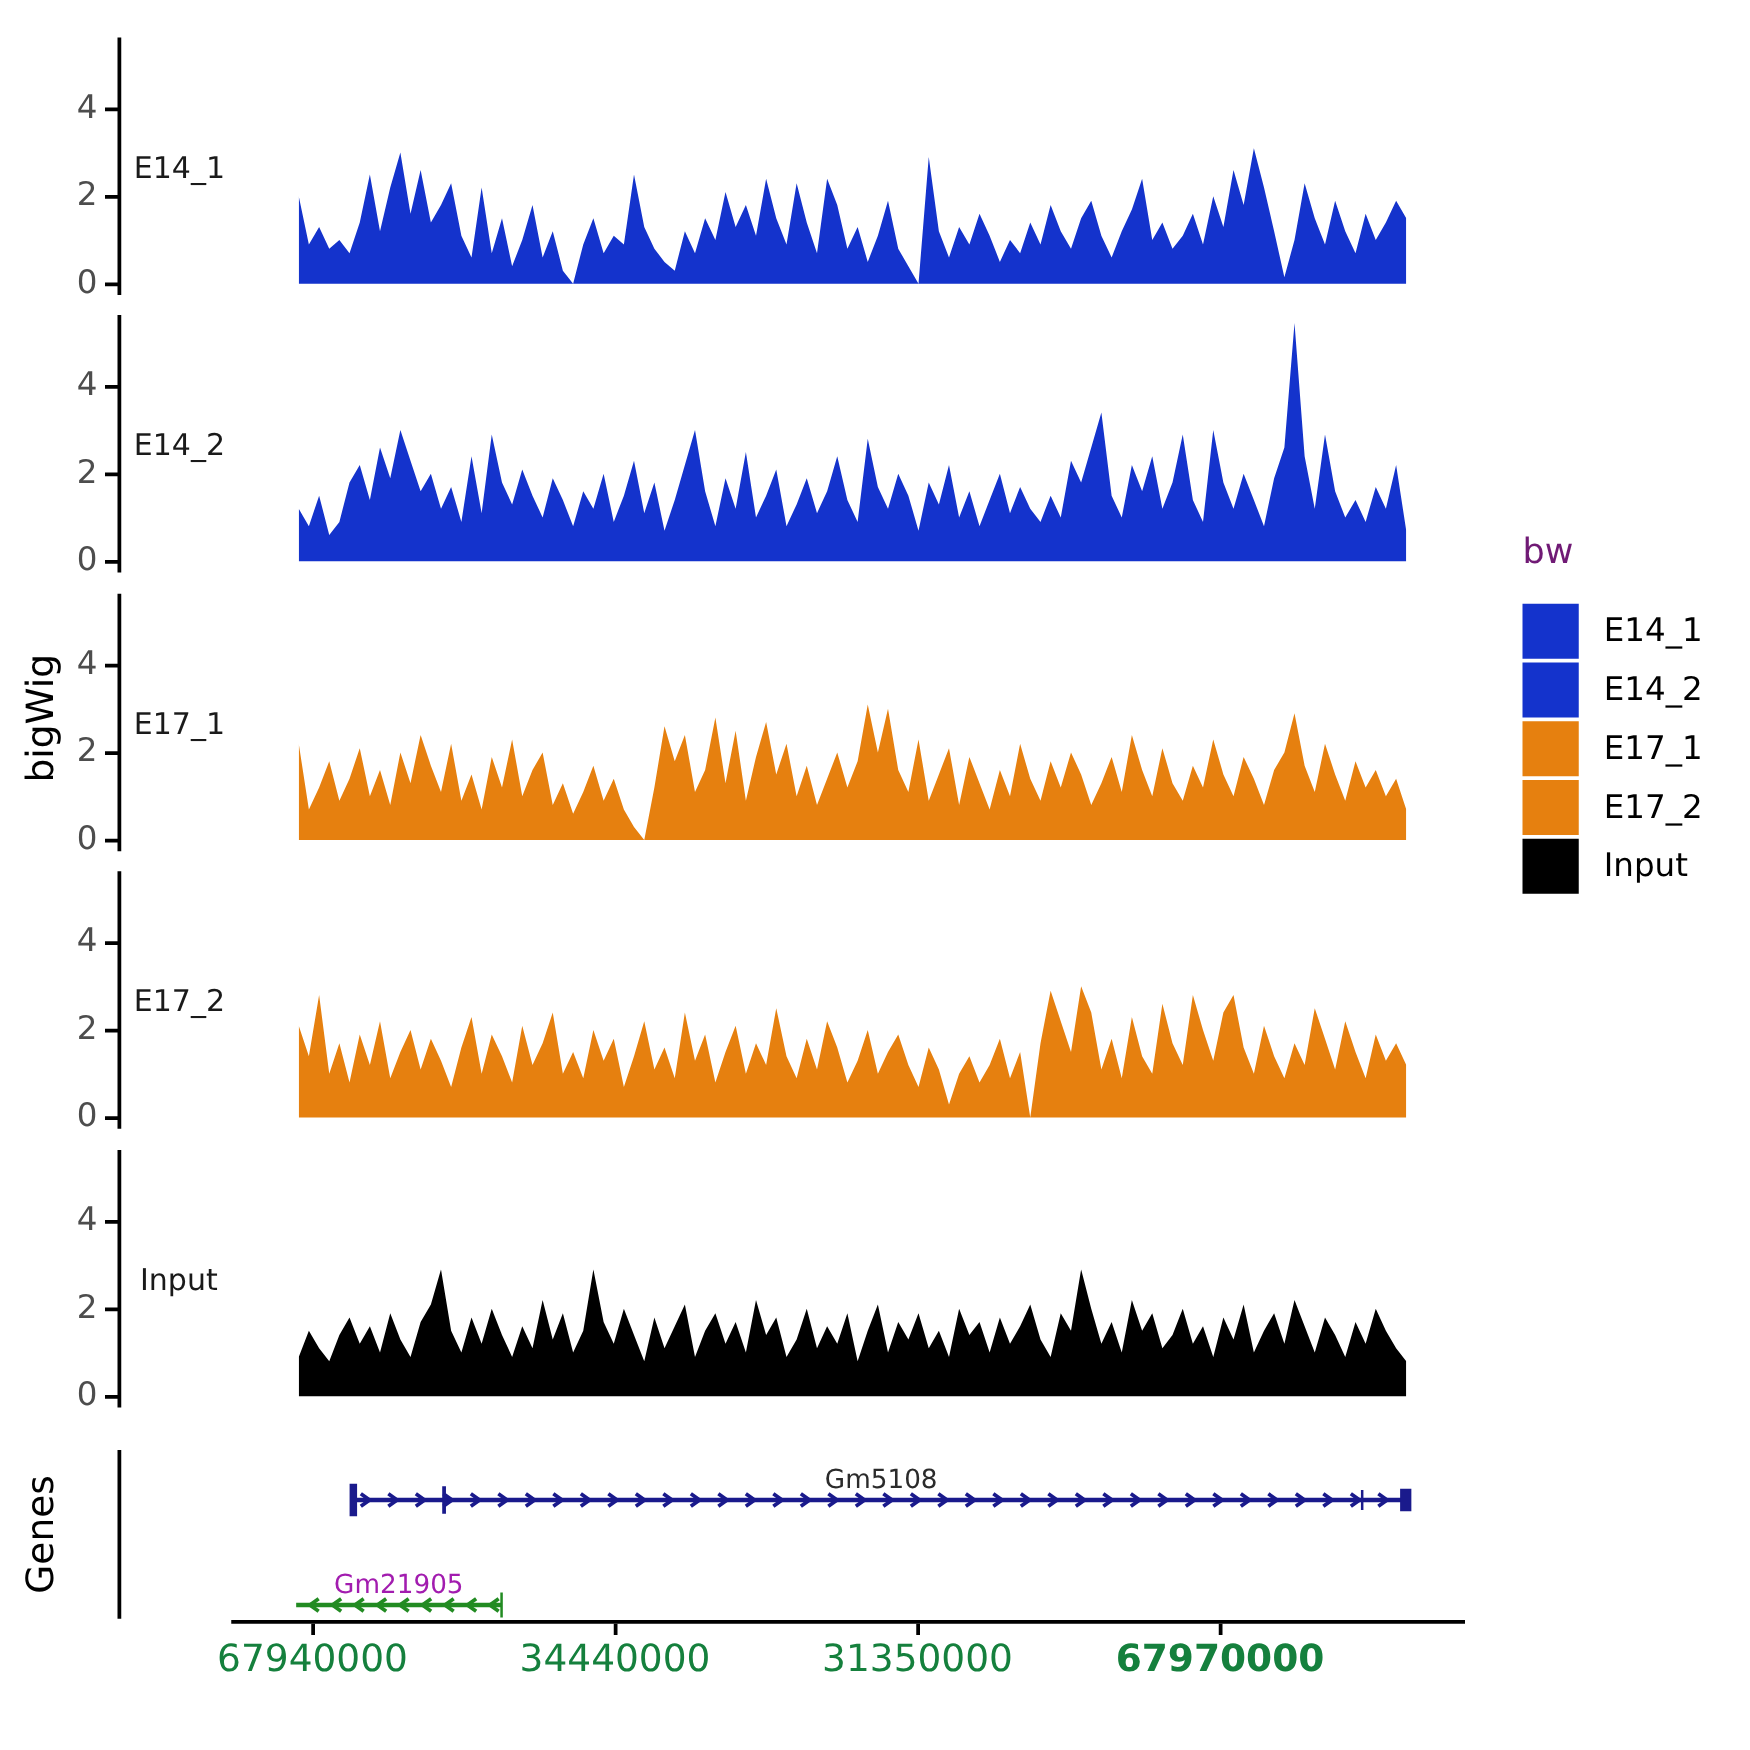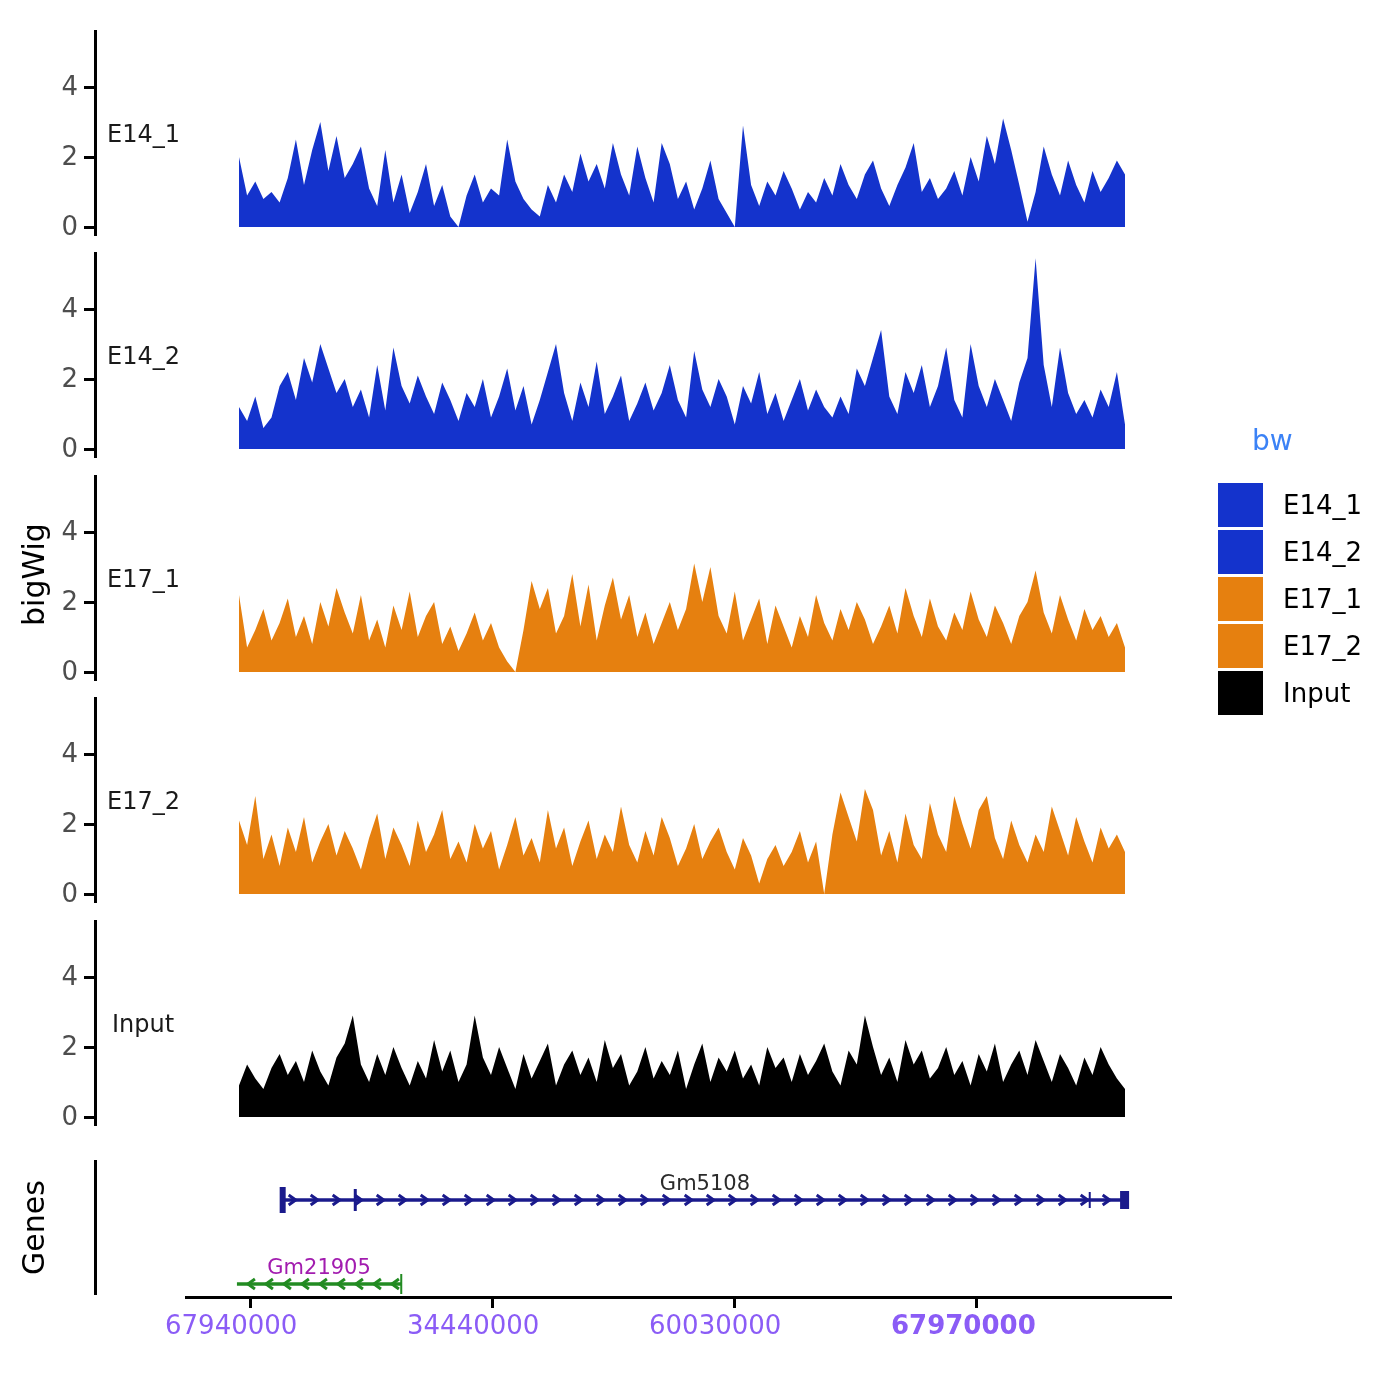--- a/index.html
+++ b/index.html
@@ -18,24 +18,24 @@
     writing-mode:vertical-rl;transform:rotate(180deg);font-size:30px;color:#000;
   }
   #ylab-bigwig{top:455px;height:240px;}
   #ylab-genes{top:1160px;height:135px;}
   #genes-panel{position:absolute;left:0;top:1160px;width:1200px;height:140px;}
   #genes-svg{position:absolute;left:0;top:0;}
   .gene-label{position:absolute;width:160px;text-align:center;font-size:21px;color:#2b2b2b;}
   #xaxis{position:absolute;left:0;top:1294px;width:1200px;height:60px;}
   #xaxis-line{position:absolute;left:185px;top:2px;width:987px;height:3px;background:#000;}
   .xtick-mark{position:absolute;top:5px;width:3px;height:9px;background:#000;}
-  .xtick-lab{position:absolute;top:16px;width:170px;font-size:26px;color:#8b5cf6;}
+  .xtick-lab{position:absolute;top:16px;width:170px;text-align:center;font-size:30px;color:#15803d;}
   #xaxis-title{position:absolute;left:183px;top:1343px;width:1000px;text-align:center;font-size:30px;color:#000;}
   #legend{position:absolute;left:1218px;top:424px;width:180px;}
-  #legend-title{font-size:28px;color:#3b82f6;margin-bottom:26px;margin-left:34px;}
+  #legend-title{font-size:28px;color:#701a75;margin-bottom:26px;}
   .legend-item{display:flex;align-items:center;height:44px;margin-bottom:3px;}
   .swatch{width:45px;height:44px;flex:0 0 45px;}
   .legend-item-label{margin-left:20px;font-size:26px;color:#000;}
 </style>
 </head>
 <body>
 
 <div id="figure">
 
   <div class="rotlab" id="ylab-bigwig">bigWig</div>
@@ -184,21 +184,21 @@
   </section>
 
   <section id="xaxis">
     <div id="xaxis-line"></div>
     <div id="xticks">
         <div class="xtick-mark" style="left: 248.5px;"></div>
         <div class="xtick-lab" style="left: 165px;">67940000</div>
         <div class="xtick-mark" style="left: 490.5px;"></div>
         <div class="xtick-lab" style="left: 407px;">34440000</div>
         <div class="xtick-mark" style="left: 732.5px;"></div>
-        <div class="xtick-lab" style="left: 649px;">60030000</div>
+        <div class="xtick-lab" style="left: 649px;">31350000</div>
         <div class="xtick-mark" style="left: 974.5px;"></div>
         <div class="xtick-lab" style="left: 891px; font-weight: bold;">67970000</div>
       </div>
   </section>
 
   <aside id="legend">
     <div id="legend-title">bw</div>
     <div class="legend-item">
       <span class="swatch" style="background-color: rgb(20, 51, 204);"></span>
       <span class="legend-item-label">E14_1</span>

